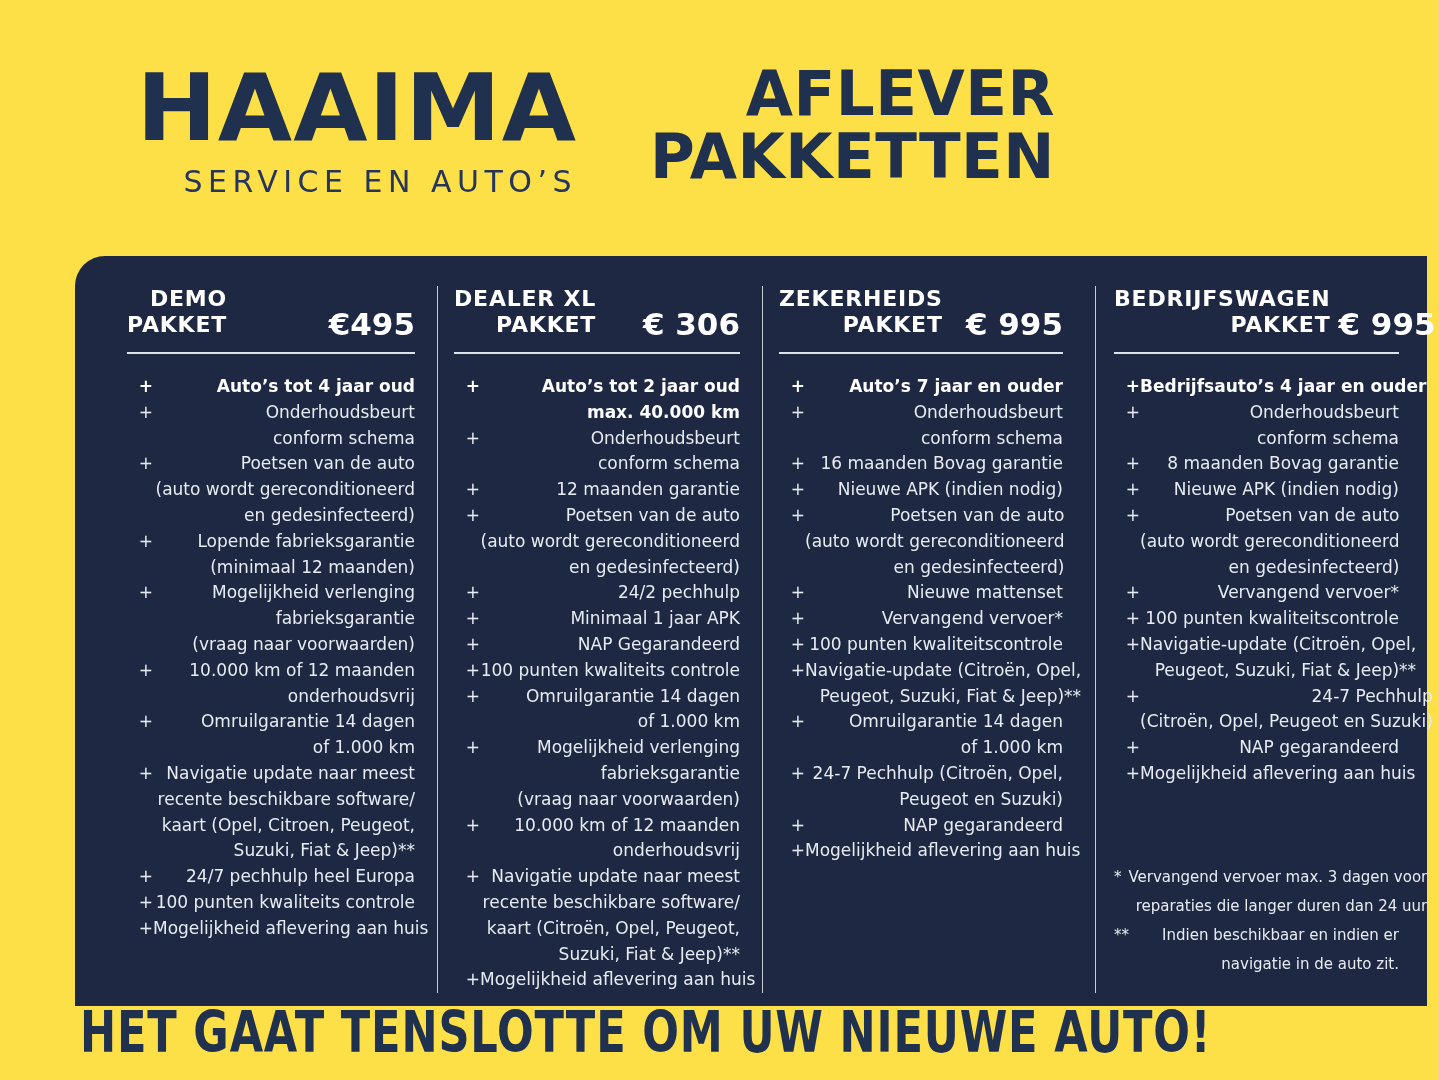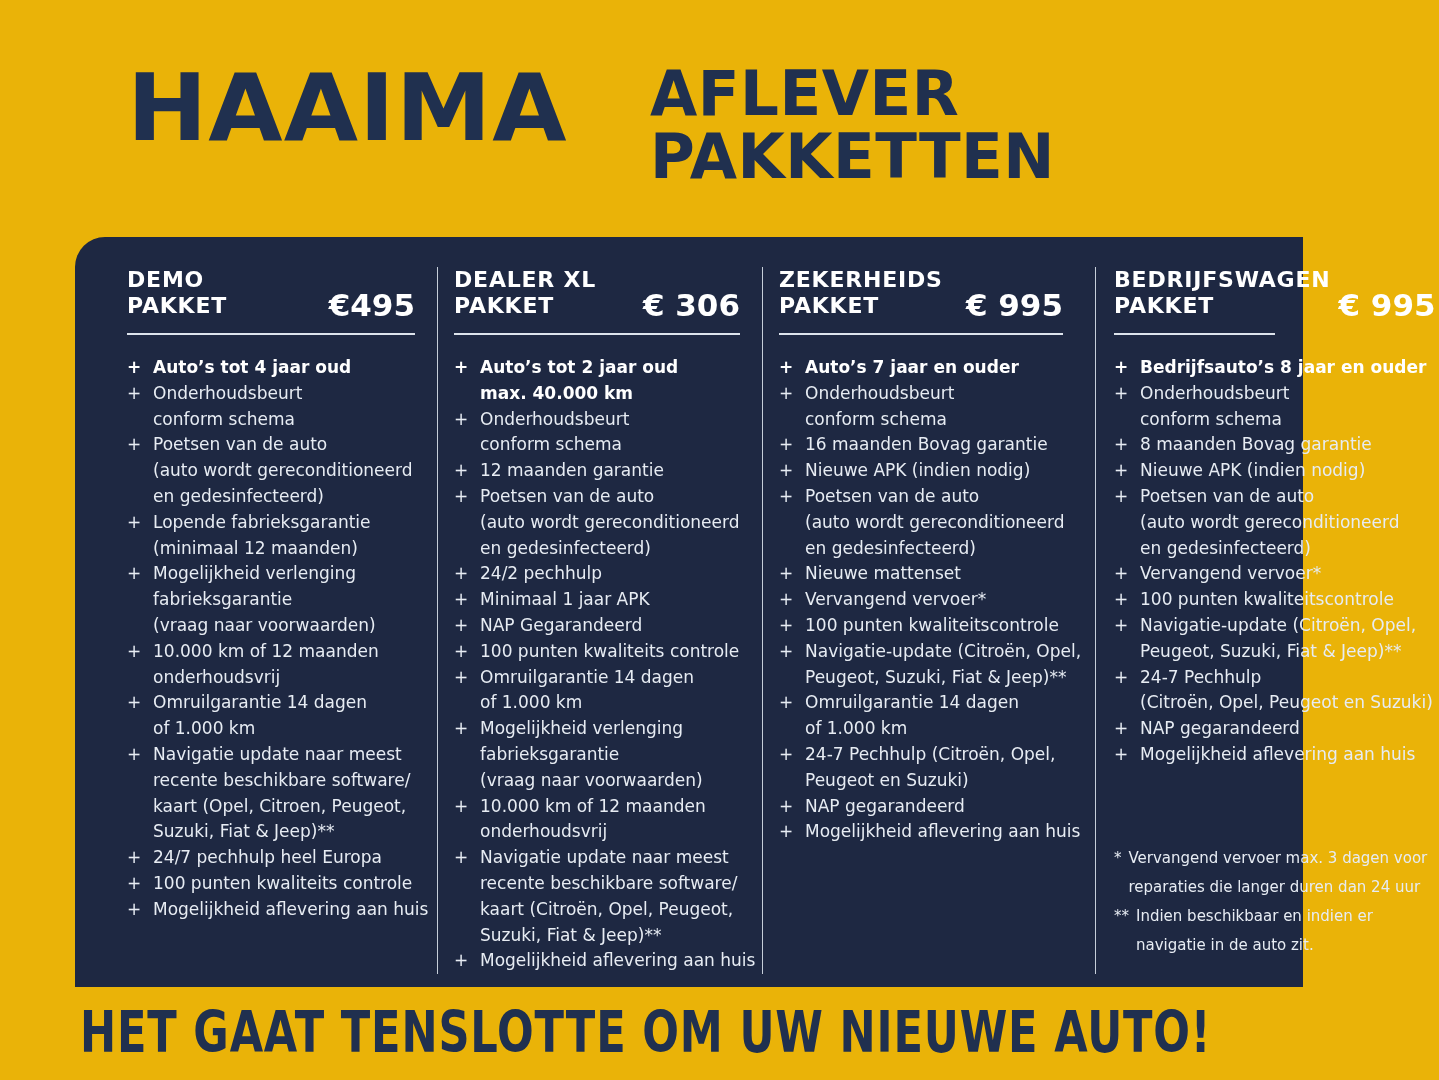--- a/index.html
+++ b/index.html
@@ -2,21 +2,21 @@
 <html lang="nl"><head>
 <meta charset="utf-8">
 <style>
   * { margin: 0; padding: 0; box-sizing: border-box; }
   html, body { background: #ffffff; }
   body {
     font-family: "DejaVu Sans", "Liberation Sans", sans-serif;
     width: 1439px; height: 1080px; position: relative; overflow: hidden;
     color: #1f2b4d;
   }
-  .page { position: absolute; inset: 0; background: #eab308; }
+  .page { position: absolute; inset: 0; background: #fde047; text-align: right; }
 
   
   .logo { position: absolute; left: 127px; top: 62px; width: 450px; }
   .logo-title {
     font-size: 96px; font-weight: bold; line-height: 1.0;
     letter-spacing: 1px; color: #20304f; white-space: nowrap;
     transform: scaleY(0.96); transform-origin: top left;
   }
   .logo-sub {
     font-size: 30px; font-weight: normal; letter-spacing: 5.5px;
@@ -24,21 +24,21 @@
   }
   .page-title {
     position: absolute; left: 650px; top: 62px;
     font-size: 63px; line-height: 63px; font-weight: bold;
     color: #20304f; letter-spacing: 0.5px; white-space: nowrap;
     transform: scaleX(0.97); transform-origin: top left;
   }
 
   
   .panel {
-    position: absolute; left: 75px; top: 237px; width: 1228px; height: 750px;
+    position: absolute; left: 75px; top: 256px; width: 1352px; height: 750px;
     background: #1e2842; border-radius: 30px 0 0 0;
     display: grid; grid-template-columns: 362px 325px 323px 1fr;
     padding: 30px 0 25px 0;
     list-style: none;
   }
   .col { display: flex; flex-direction: column; min-width: 0; }
   .col:nth-child(1) { padding: 0 22px 0 52px; }
   .col:nth-child(2) { padding: 0 22px 0 16px; border-left: 1px solid rgba(222,229,238,0.88); }
   .col:nth-child(3) { padding: 0 22px 0 16px; border-left: 1px solid rgba(222,229,238,0.88); }
   .col:nth-child(4) { padding: 0 28px 0 18px; border-left: 1px solid rgba(222,229,238,0.88); margin-left: 10px; }
@@ -80,20 +80,21 @@
   }
 </style>
 </head>
 <body>
 
 <div class="page">
 
   <header>
     <div class="logo">
       <div class="logo-title">HAAIMA</div>
+      <div class="logo-sub">SERVICE EN AUTO’S</div>
     </div>
     <h1 class="page-title"><span>AFLEVER</span><br><span>PAKKETTEN</span></h1>
   </header>
 
   <section class="panel" id="packages-panel">
 
   <div class="col">
         <div class="col-head">
           <h2 class="col-name">DEMO<br>PAKKET</h2>
           <div class="col-price">€495</div>
@@ -270,21 +271,21 @@
       </div>
       <div class="col">
         <div class="col-head">
           <h2 class="col-name">BEDRIJFSWAGEN<br>PAKKET</h2>
           <div class="col-price">€ 995</div>
         </div>
         <div class="rule"></div>
         <ul class="features">
           <li class="feature bold">
             <span class="plus">+</span>
-            <span class="ftext">Bedrijfsauto’s 8 jaar en ouder</span>
+            <span class="ftext">Bedrijfsauto’s 4 jaar en ouder</span>
           </li>
           <li class="feature">
             <span class="plus">+</span>
             <span class="ftext">Onderhoudsbeurt<br>conform schema</span>
           </li>
           <li class="feature">
             <span class="plus">+</span>
             <span class="ftext">8 maanden Bovag garantie</span>
           </li>
           <li class="feature">

